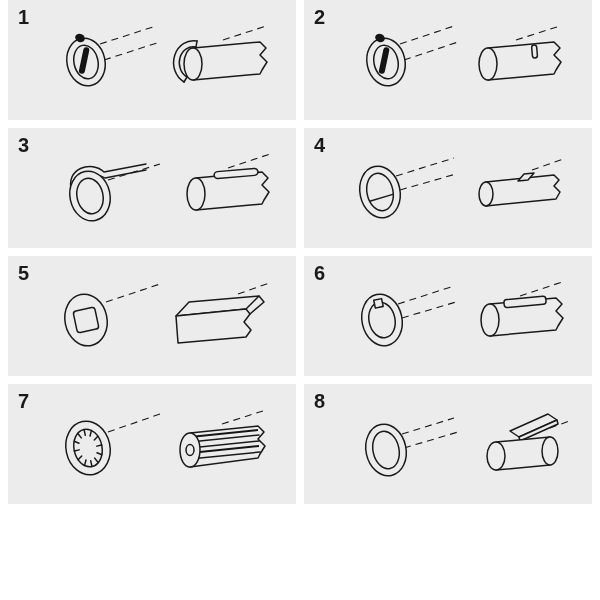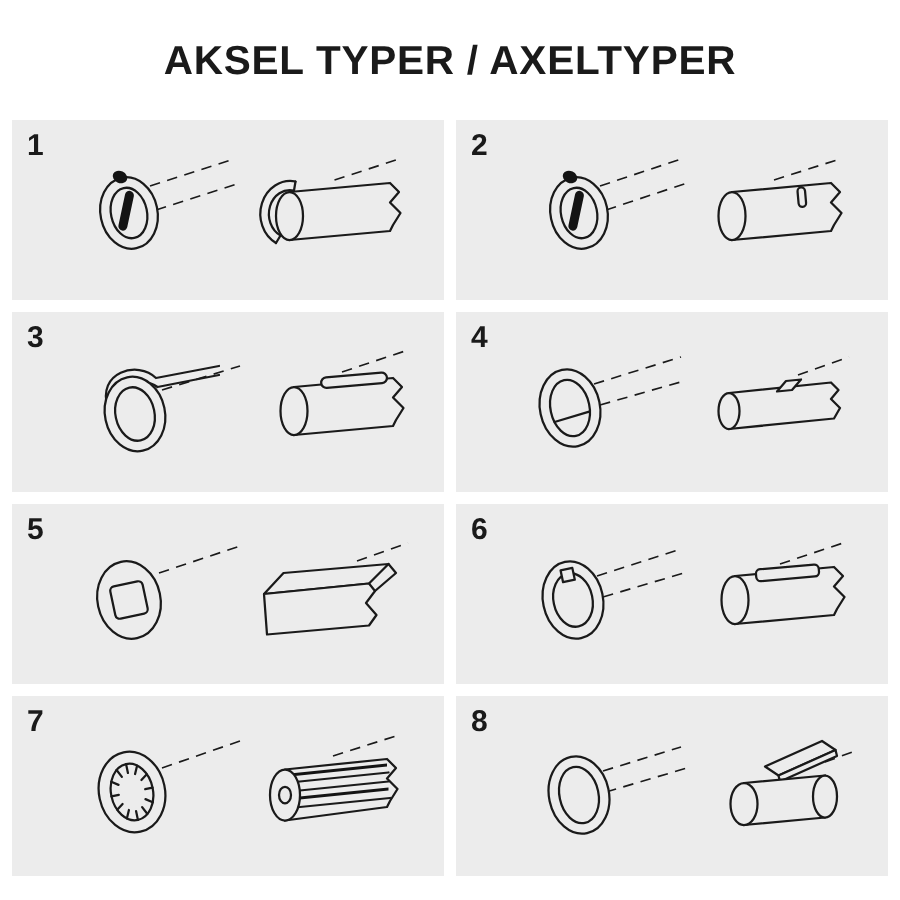--- a/index.html
+++ b/index.html
@@ -13,21 +13,20 @@
   svg{display:block;}
   .ln{fill:none;stroke:#1a1a1a;stroke-width:1.5;stroke-linejoin:round;stroke-linecap:round;}
   .fl{fill:#ececec;stroke:#1a1a1a;stroke-width:1.5;stroke-linejoin:round;}
   .dash{fill:none;stroke:#1a1a1a;stroke-width:1.1;stroke-dasharray:7 5;}
   .dark{fill:#141414;stroke:none;}
 </style>
 </head>
 <body>
 
 <div class="page">
-  <div class="title">AKSEL TYPER / AXELTYPER</div>
 
   <div class="grid">
 
     <div class="cell">
       <div class="num">1</div>
       <svg width="288" height="120" viewBox="0 0 288 120">
         <line class="dash" x1="92" y1="44" x2="148" y2="26"></line>
         <line class="dash" x1="96" y1="60" x2="152" y2="42"></line>
         <line class="dash" x1="215" y1="40" x2="258" y2="26"></line>
         <g transform="rotate(-12 78 62)">

